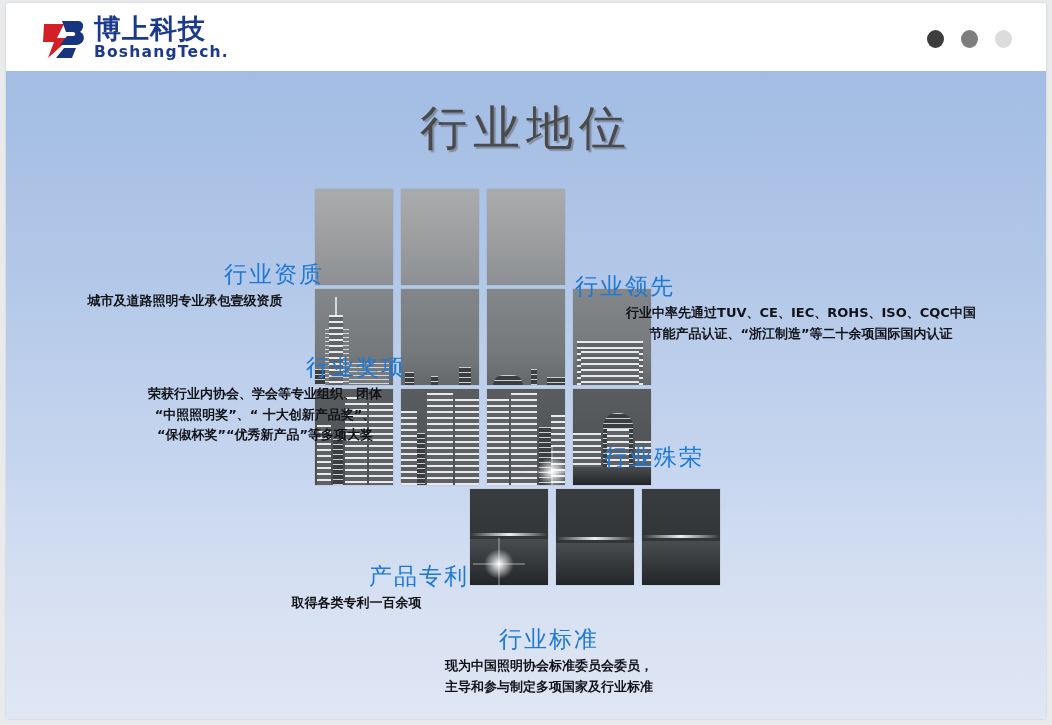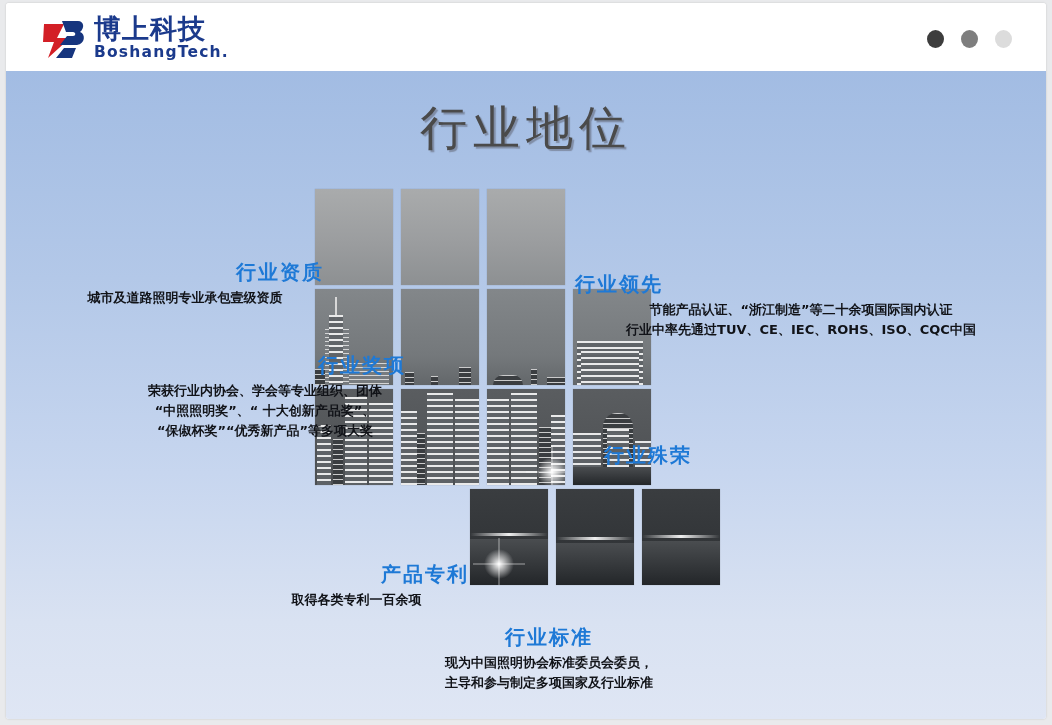--- a/index.html
+++ b/index.html
@@ -200,22 +200,22 @@
     left: 50%; top: 50%;
     background: rgba(255,255,255,0.55);
   }
   .flare::before { width: 52px; height: 1px; transform: translate(-50%,-50%); }
   .flare::after  { width: 1px; height: 52px; transform: translate(-50%,-50%); }
 
   
   .callout { position: absolute; }
   .callout .head {
     font-family: "DejaVu Sans", sans-serif;
-    font-size: 20px;
-    font-weight: 700;
+    font-size: 23px;
+    font-weight: 400;
     color: #1e79d6;
     letter-spacing: 2px;
     line-height: 1.15;
     white-space: nowrap;
   }
   .callout .body {
     font-family: "DejaVu Sans", sans-serif;
     font-size: 13px;
     font-weight: 700;
     color: #111318;
@@ -350,22 +350,22 @@
     <div class="callout ta-right" id="c-qualification">
       <div class="head">行业资质</div>
       <div class="body">
         <div>城市及道路照明专业承包壹级资质</div>
       </div>
     </div>
 
     <div class="callout ta-right" id="c-leading">
       <div class="head ta-left">行业领先</div>
       <div class="body">
+        <div>行业中率先通过TUV、CE、IEC、ROHS、ISO、CQC中国</div>
         <div>节能产品认证、“浙江制造”等二十余项国际国内认证</div>
-        <div>行业中率先通过TUV、CE、IEC、ROHS、ISO、CQC中国</div>
       </div>
     </div>
 
     <div class="callout ta-right" id="c-awards">
       <div class="head">行业奖项</div>
       <div class="body">
         <div>荣获行业内协会、学会等专业组织、团体</div>
         <div>“中照照明奖”、“ 十大创新产品奖”、</div>
         <div>“保俶杯奖”“优秀新产品”等多项大奖</div>
       </div>

